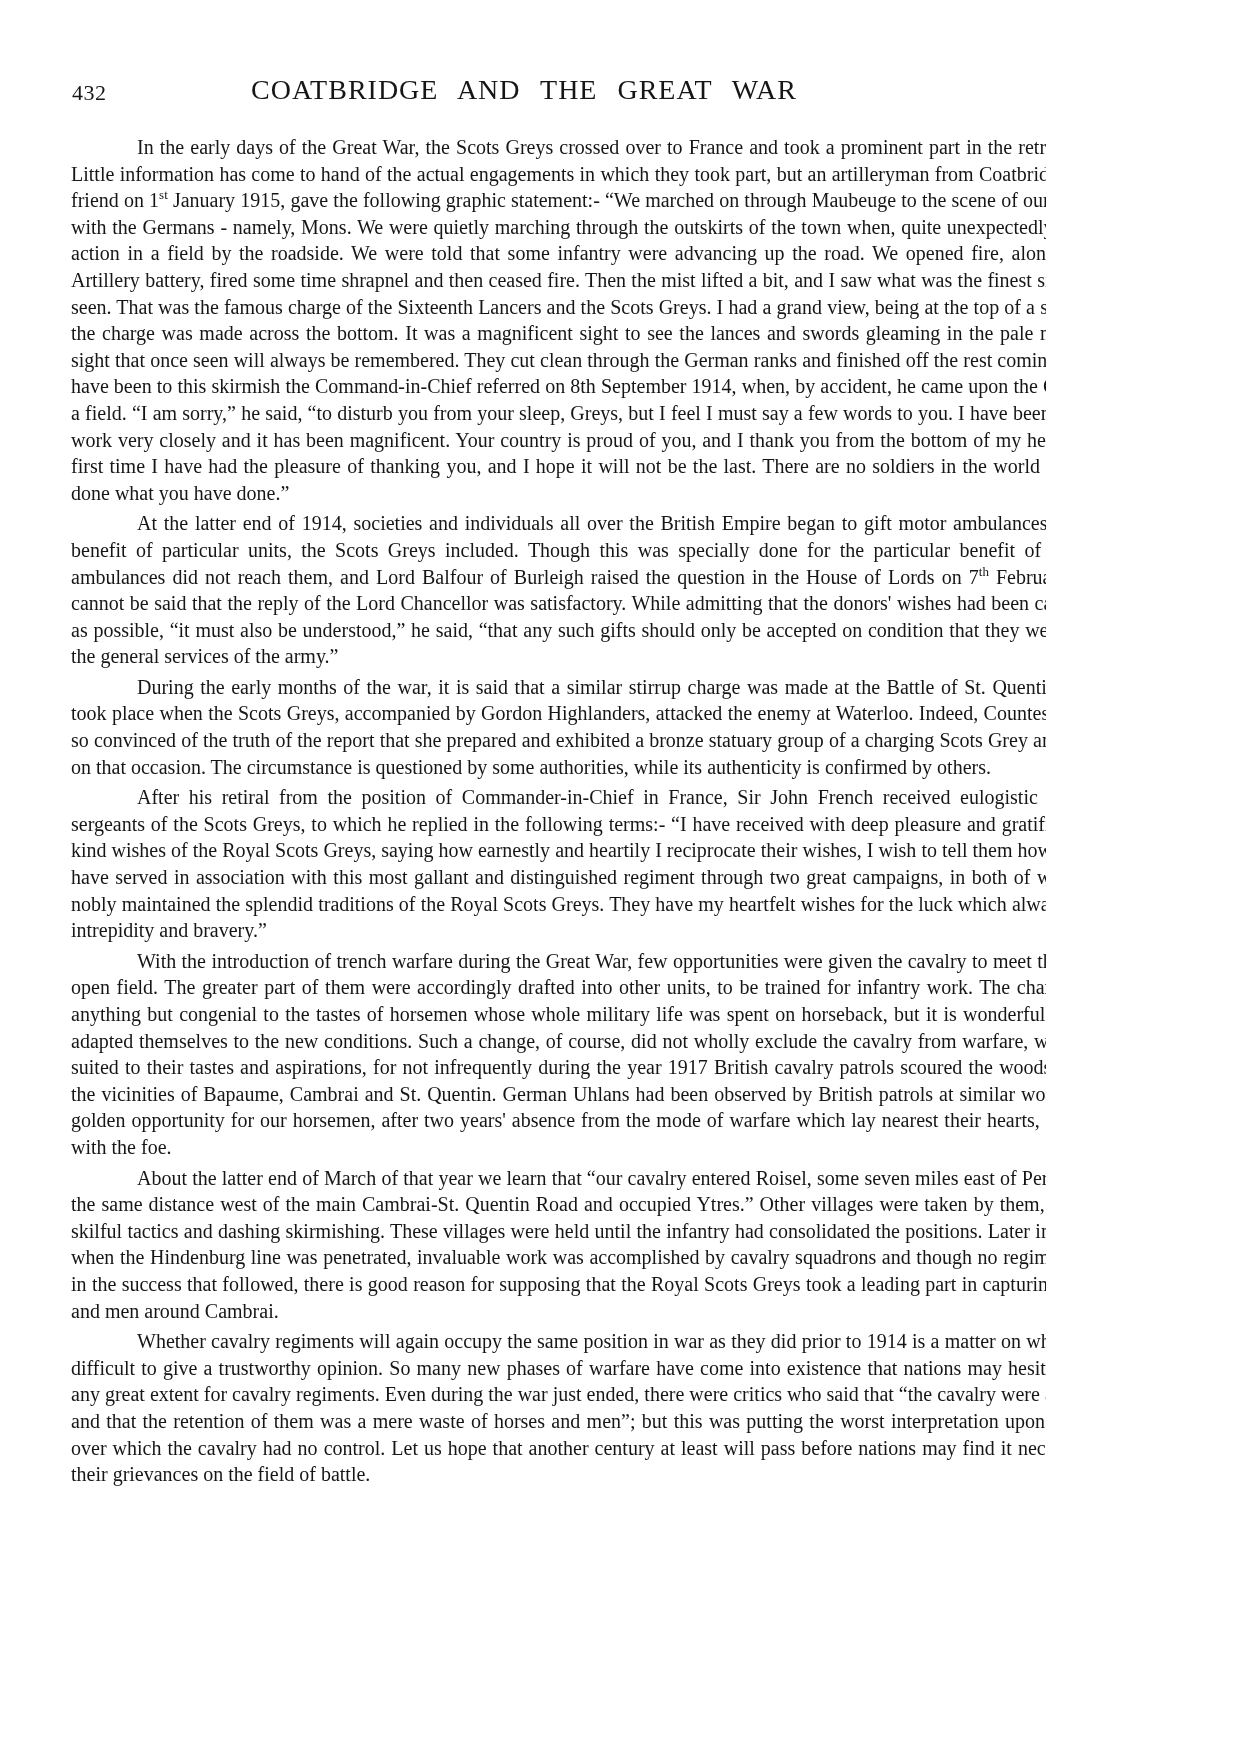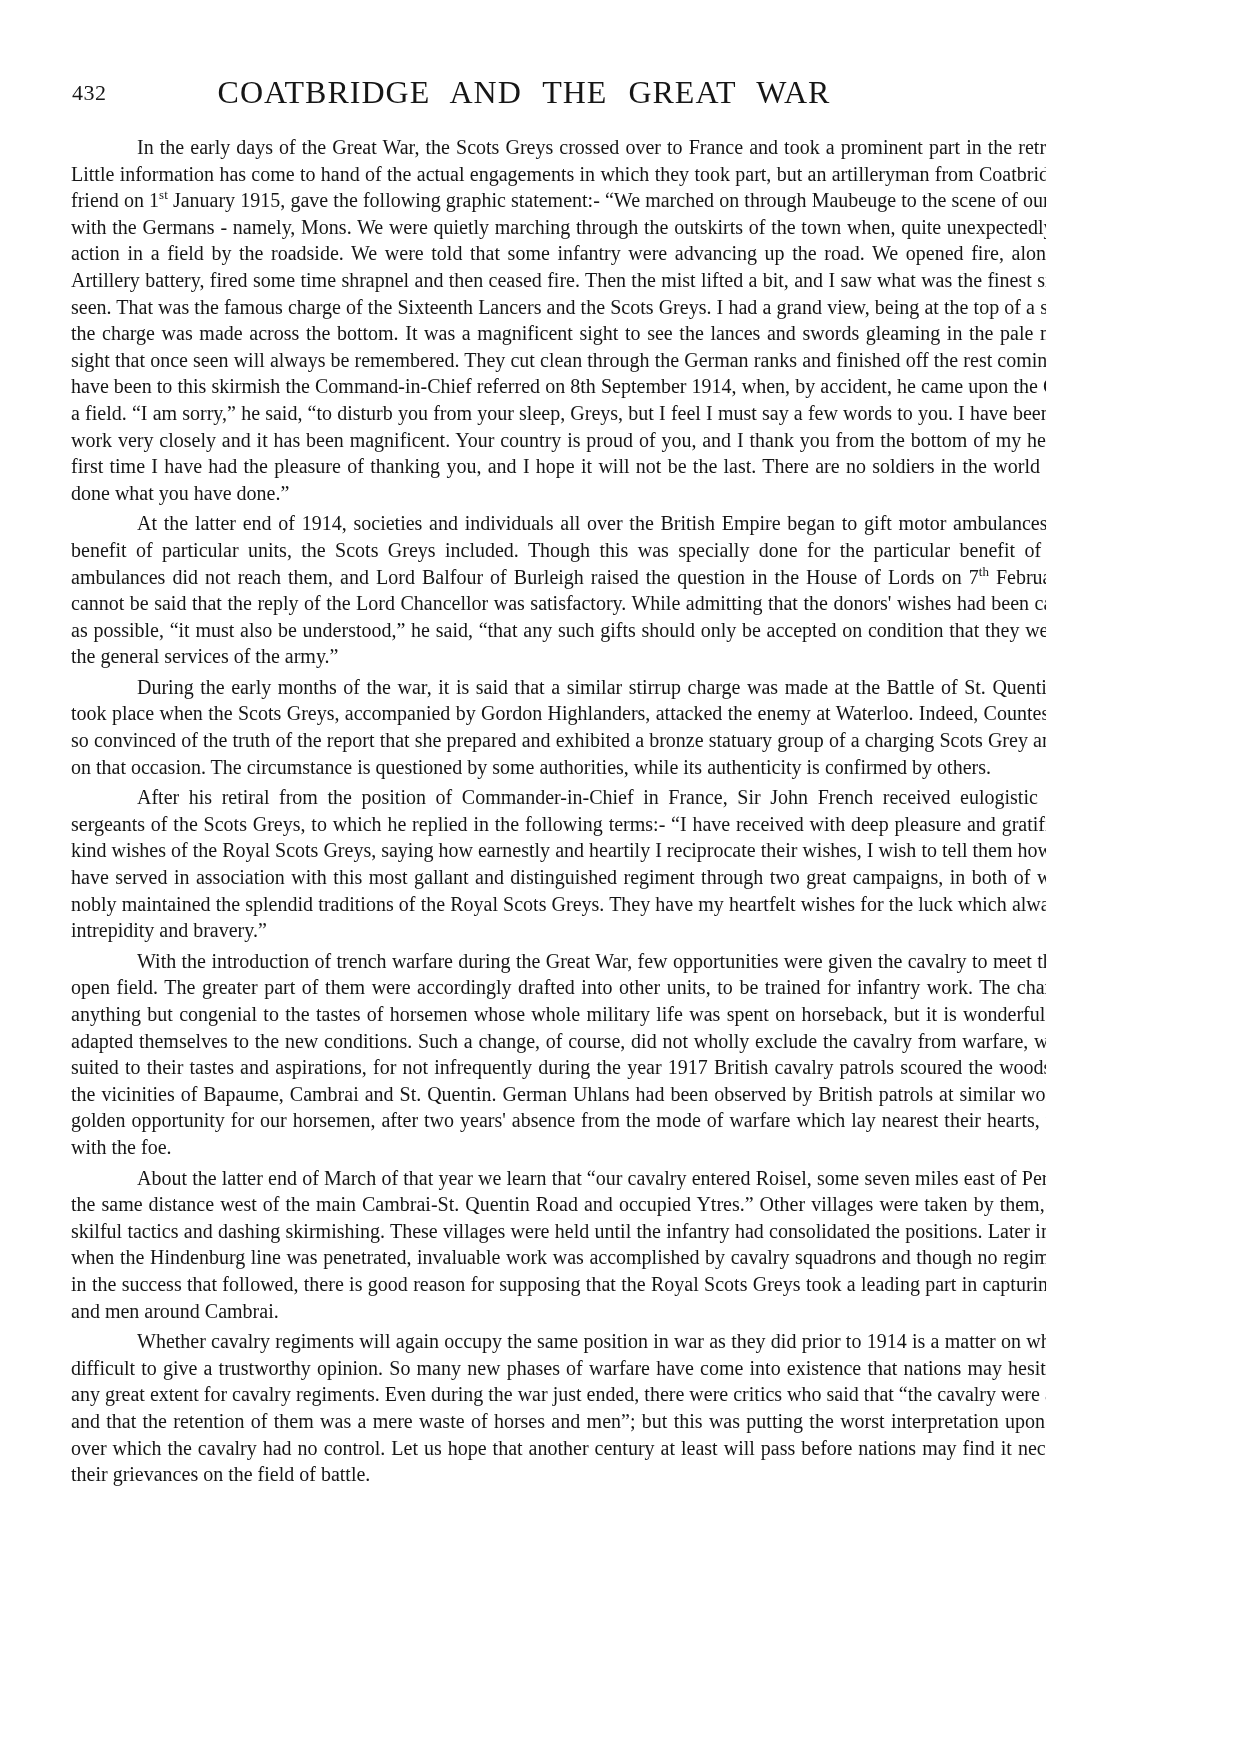--- a/index.html
+++ b/index.html
@@ -34,21 +34,21 @@
     font-size: 22px;
     letter-spacing: 0.5px;
   }
   .page-title {
     position: absolute;
     left: 0;
     right: 0;
     top: 0;
     margin: 0;
     text-align: center;
-    font-size: 32px;
+    font-size: 28px;
     font-weight: normal;
     letter-spacing: 1px;
     word-spacing: 12px;
     white-space: nowrap;
   }
   .page-body {
     position: absolute;
     top: 130px;
     left: 67px;
     width: 1108px;

